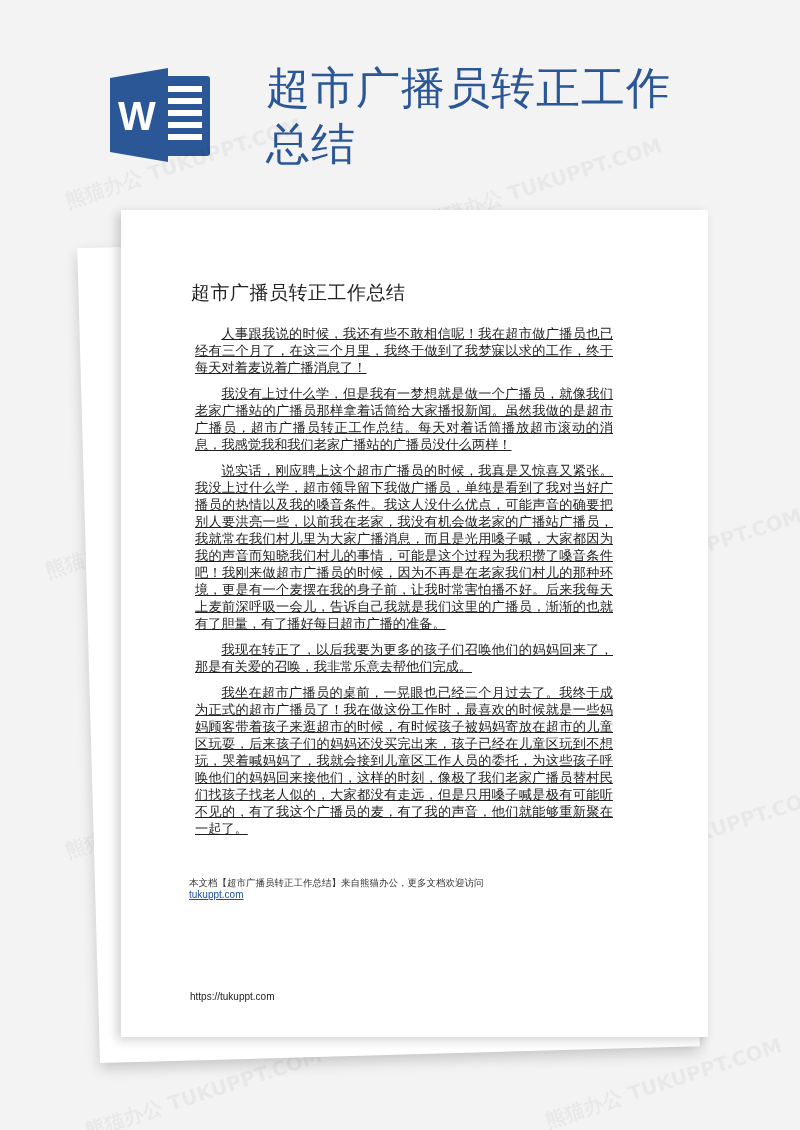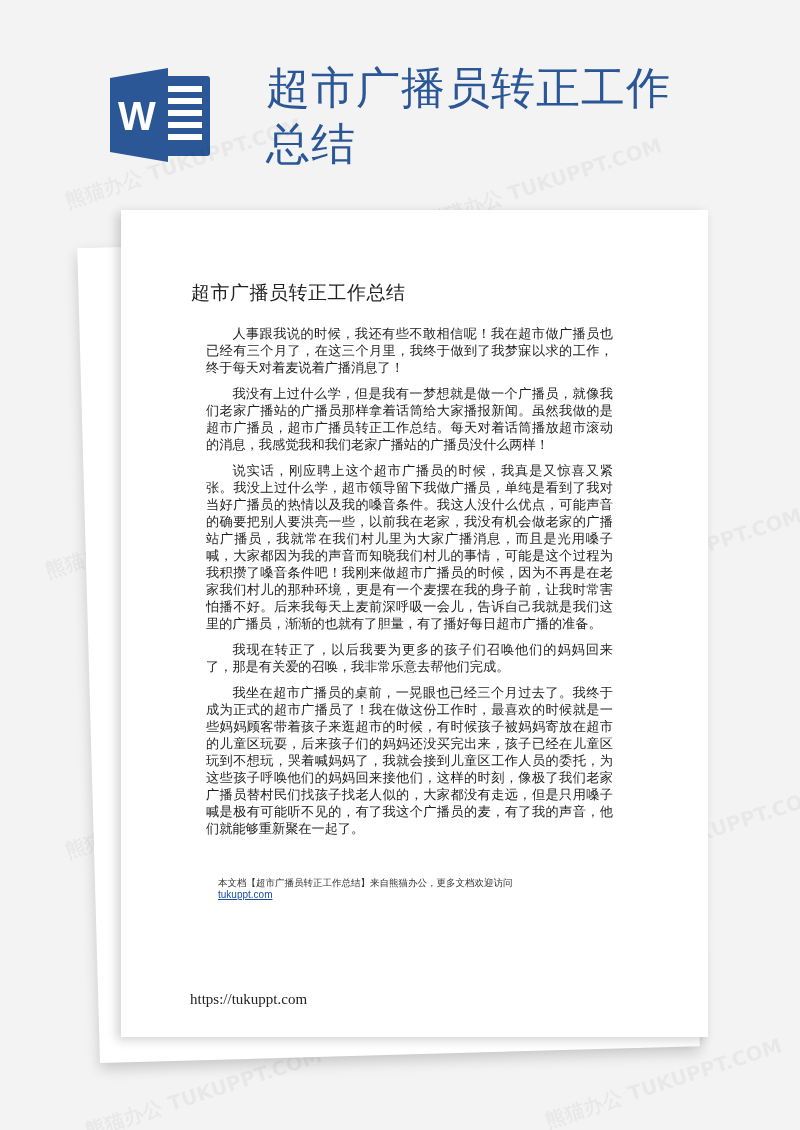--- a/index.html
+++ b/index.html
@@ -25,32 +25,32 @@
       background: #fff; box-shadow: -4px 3px 10px rgba(0,0,0,0.18);
     }
     .page-title {
       position: absolute; left: 70px; top: 70px;
       font-size: 19px; color: #222; letter-spacing: 0.5px;
     }
     .body-text {
       position: absolute; left: 69px; top: 115px; width: 423px;
       font-size: 13.2px; line-height: 17px; color: #1e1e1e; text-align: justify;
     }
-    .body-text p { margin: 0 0 9px 16px; text-indent: 2em; }
+    .body-text p { margin: 0 0 9px 5px; text-indent: 2em; text-decoration: underline; }
     .footer-note {
       position: absolute; left: 68px; top: 667px; width: 440px;
-      font-size: 9.5px; line-height: 12px; color: #333; margin-left: 29px;
+      font-size: 9.5px; line-height: 12px; color: #333;
     }
     .footer-link {
       display: block; font-family: "Liberation Sans", sans-serif; font-size: 10px;
       color: #1a4fa0; text-decoration: underline;
     }
     .page-url {
       position: absolute; left: 69px; top: 781px;
-      font-family: Liberation Serif, serif; font-size: 15px; color: #222;
+      font-family: Liberation Sans, sans-serif; font-size: 10px; color: #222;
     }
     .watermark {
       position: absolute; font-family: "DejaVu Sans", sans-serif; font-weight: bold;
       font-size: 20px; color: rgba(0,0,0,0.045); transform: rotate(-18deg);
       white-space: nowrap; pointer-events: none;
     }
   </style>
 </head>
 <body>
 

